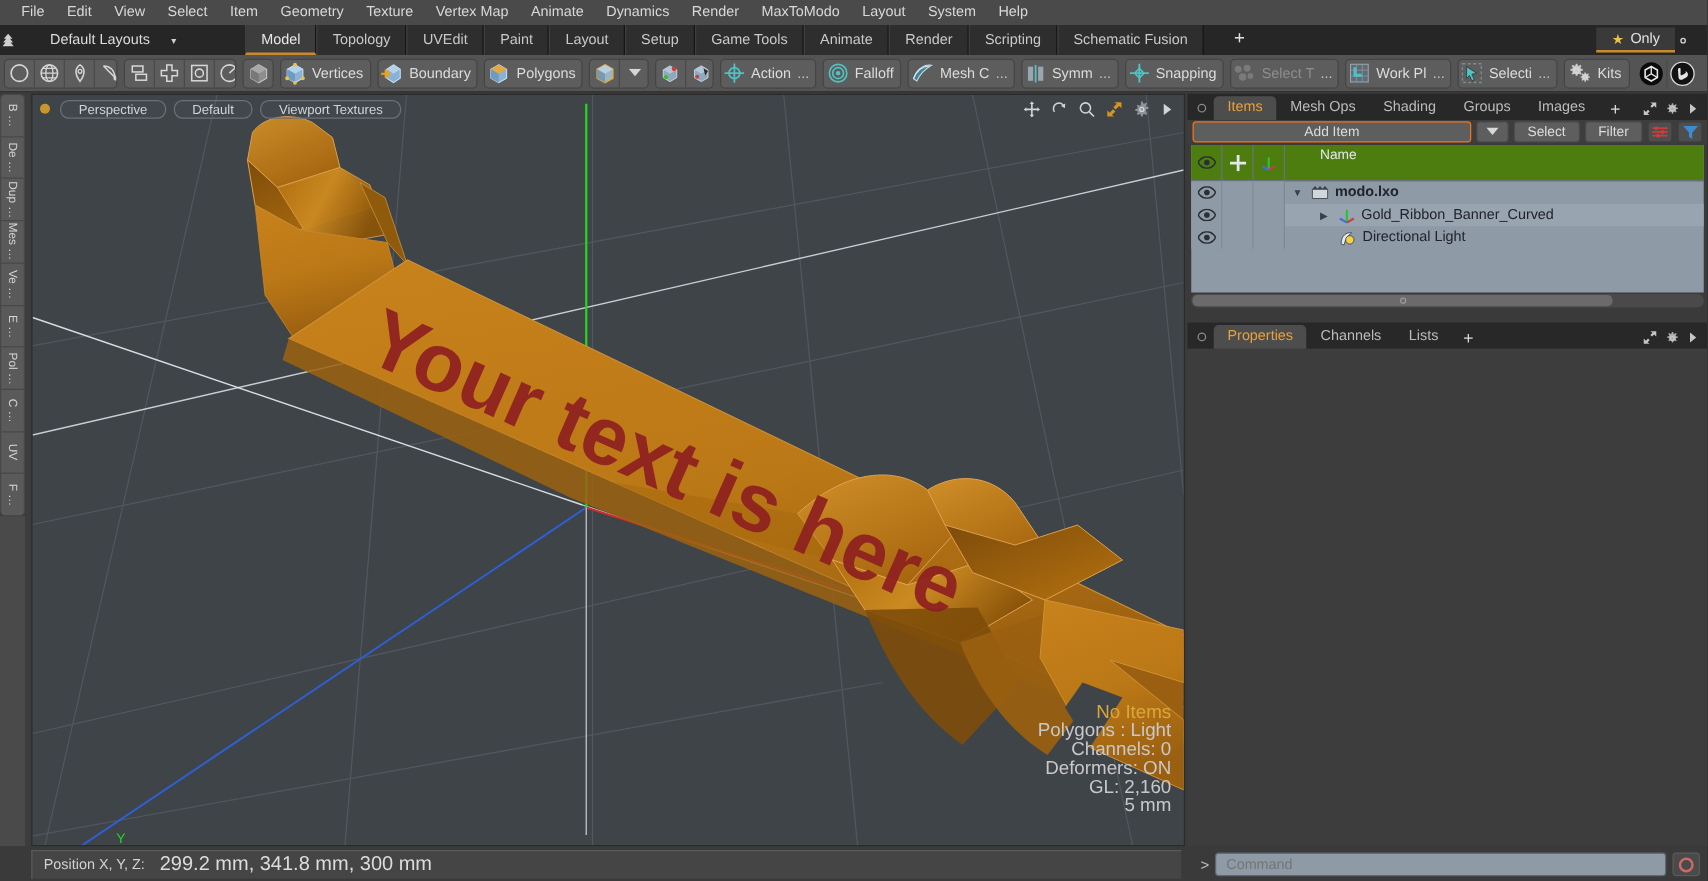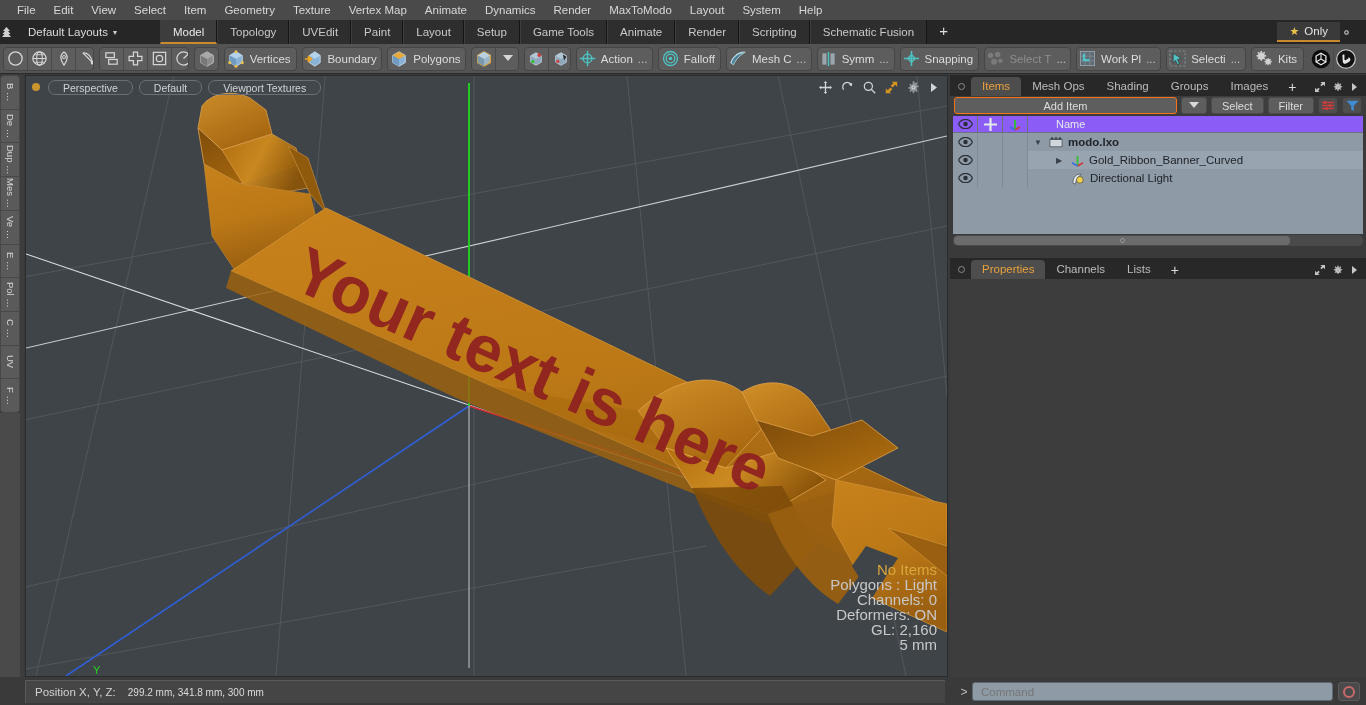--- a/index.html
+++ b/index.html
@@ -19,21 +19,21 @@
     background:#4a4a4a; display:flex; align-items:center; padding-left:8px;
   }
   .menubar .mi {
     color:#d8d8d8; font-size:11.5px; padding:0 9px; height:20px;
     line-height:20px; white-space:nowrap; cursor:default;
   }
 
   
   .layoutbar {
     position:absolute; left:0; top:20px; width:1366px; height:24px;
-    background:#262626; display:flex; align-items:center;
+    background:#262626; display:flex; align-items:center;gap:12px;
   }
   .tree-icon { width:22px; text-align:center; color:#cfcfcf; font-size:12px; }
   .layout-name {
     color:#dcdcdc; font-size:11.5px; padding-left:6px; white-space:nowrap;
   }
   .layout-caret { color:#cfcfcf; font-size:8px; margin-left:5px; }
   .layout-tabs { display:flex; margin-left:43px; height:24px; }
   .ltab {
     color:#c9c9c9; font-size:11.5px; height:24px; line-height:24px;
     padding:0 12px; border-left:1px solid #3e3e3e; border-right:1px solid #151515;
@@ -164,21 +164,21 @@
     border-radius:3px; color:#dcdcdc; font-size:11px; display:flex;
     align-items:center; justify-content:center;
   }
   .sq-btn {
     width:20px; height:17px; border-radius:3px;
     display:flex; align-items:center; justify-content:center;
   }
 
   .itemlist { background:#8e9aa6; margin:1px 3px 0 3px; height:118px; position:relative; }
   .il-head {
-    display:flex; height:17px; background:#8b5cf6;
+    display:flex; height:29px; background:#4d7c0f;
     border-bottom:1px solid #6a737d;
   }
   .il-col { width:25px; display:flex; align-items:center; justify-content:center;
             border-right:1px solid #6a737d; }
   .il-name { flex:1; color:#e4e8ec; font-size:11px; padding-left:28px; line-height:17px; }
   .il-row { display:flex; height:18px; align-items:stretch; }
   .il-row .il-col { border-right:1px solid #7e8995; border-bottom:none; background:#8e9aa6; }
   .il-row.sel .il-cell { background:#98a4b0; }
   .il-cell { flex:1; display:flex; align-items:center; gap:5px; color:#20242a; font-size:11.5px; }
   .il-cell.bold { font-weight:bold; }
@@ -198,21 +198,21 @@
   .statusbar {
     position:absolute; left:0; top:678px; width:948px; height:27px;
     background:#3a3a3a;
   }
   .status-inner {
     position:absolute; left:25px; top:2px; width:920px; height:23px;
     background:#454545; border-top:1px solid #5a5a5a; border-left:1px solid #5a5a5a;
     display:flex; align-items:center; padding-left:9px; gap:12px;
   }
   .status-label { color:#d2d2d2; font-size:11.5px; }
-  .status-value { color:#dcdcdc; font-size:10px; }
+  .status-value { color:#dcdcdc; font-size:16px; }
 
   .cmdbar {
     position:absolute; left:950px; top:678px; width:416px; height:27px;
     background:#3a3a3a; display:flex; align-items:center; padding:0 6px;
   }
   .cmd-caret { color:#bdbdbd; font-size:12px; width:16px; text-align:center; }
   .cmd-input {
     flex:1; height:19px; background:#8e9aa6; border:1px solid #5f6871;
     border-radius:3px; color:#3c434b; font-size:11.5px;
     padding-left:8px; line-height:17px;

